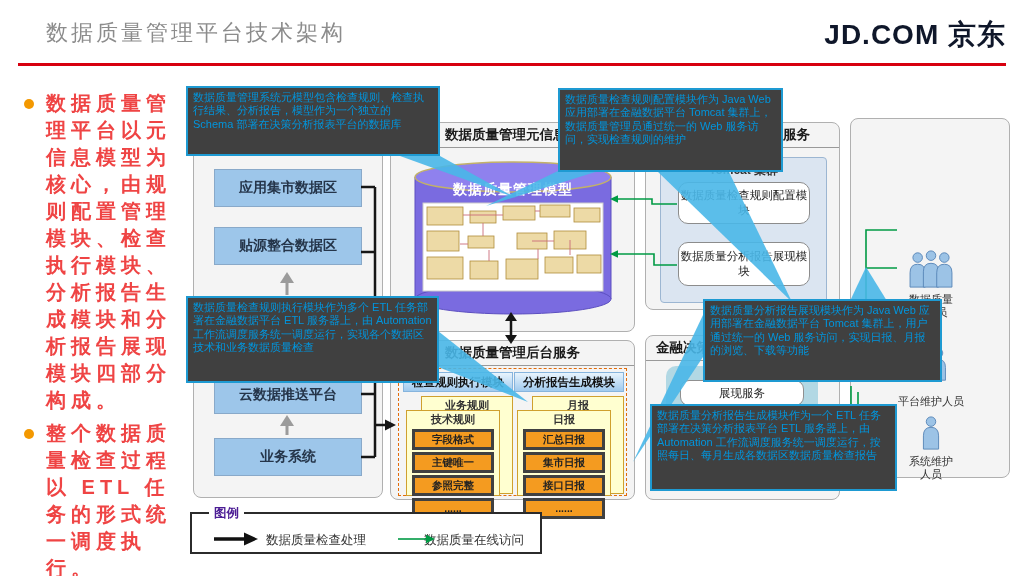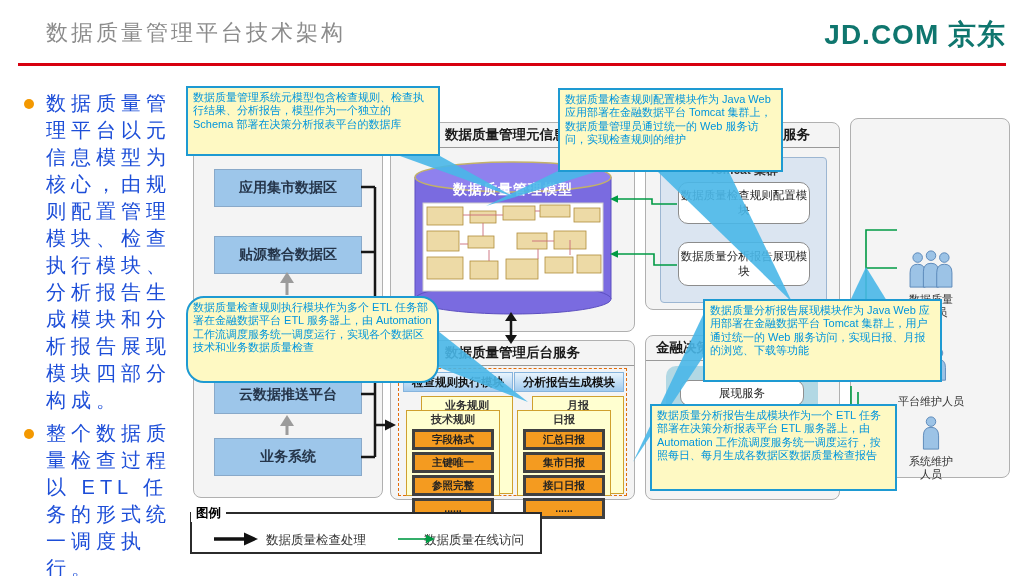--- a/index.html
+++ b/index.html
@@ -2,26 +2,26 @@
 <html><head>
 <meta charset="utf-8">
 <style>
   html,body{margin:0;padding:0;background:#fff;}
   #slide{position:relative;width:1024px;height:576px;overflow:hidden;background:#ffffff;
          font-family:"Liberation Sans","DejaVu Sans",sans-serif;}
   .abs{position:absolute;box-sizing:border-box;}
 
   
   .slide-title{left:46px;top:18px;font-size:22px;color:#8c8c8c;letter-spacing:3px;}
-  .brand{right:18px;top:16px;font-size:28px;font-weight:bold;color:#0f766e;letter-spacing:1px;}
+  .brand{right:18px;top:16px;font-size:28px;font-weight:bold;color:#0f172a;letter-spacing:1px;}
   .red-rule{left:18px;top:63px;width:988px;height:3px;background:#d7000f;}
 
   
   .bullets{left:24px;top:90px;width:160px;}
-  .bullet{position:relative;padding-left:22px;font-size:20px;font-weight:normal;color:#1d4ed8;
+  .bullet{position:relative;padding-left:22px;font-size:20px;font-weight:bold;color:#ef4444;
           line-height:27px;letter-spacing:5px;}
   .bullet + .bullet{margin-top:6px;}
   .bullet .dot{position:absolute;left:0;top:9px;width:10px;height:10px;border-radius:50%;background:#f39800;}
 
   
   .panel{background:#f4f4f4;border:1.5px solid #b0b0b0;border-radius:8px;}
   .panel-header{height:24px;border-bottom:1.5px solid #999;display:flex;align-items:center;
                 justify-content:center;font-size:13.5px;font-weight:bold;color:#1a1a1a;}
   .panel-header.left{justify-content:flex-start;padding-left:10px;}
 
@@ -44,25 +44,25 @@
   .teal{position:absolute;left:20px;top:30px;width:152px;height:104px;background:#b2d8e4;border-radius:10px;}
   .wsvc{position:absolute;left:14px;top:14px;width:124px;height:26px;background:#fff;border:1px solid #909090;
         border-radius:9px;display:flex;align-items:center;justify-content:center;font-size:11.5px;color:#222;box-sizing:border-box;}
 
   .uitem{position:absolute;left:12px;width:136px;text-align:center;}
   .ulabel{display:inline-block;font-size:11px;color:#333;line-height:13px;}
 
   .cyl-label{left:430px;top:181px;width:166px;z-index:45;color:#fff;font-size:14px;font-weight:bold;
              text-align:center;letter-spacing:1px;}
 
-  .callout{position:absolute;background:#fef9c3;border:2px solid #1e9ad2;color:#0095dd;font-size:11px;
+  .callout{position:absolute;background:#404040;border:2px solid #1e9ad2;color:#0095dd;font-size:11px;
            line-height:1.22;padding:3px 5px;box-sizing:border-box;z-index:70;}
 
   .legend-box{left:190px;top:512px;width:352px;height:42px;border:2px solid #2b2b2b;background:#fff;}
-  .legend-chip{left:191px;top:505px;padding:0 5px;background:#fff;font-size:12.5px;font-weight:600;color:#000000;z-index:5;}
+  .legend-chip{left:209px;top:505px;padding:0 5px;background:#fff;font-size:12.5px;font-weight:600;color:#4c1d95;z-index:5;}
   .legend-label{font-size:12.5px;color:#333;z-index:5;}
 
   svg.overlay{position:absolute;left:0;top:0;z-index:40;pointer-events:none;}
   svg.wedges{position:absolute;left:0;top:0;z-index:60;pointer-events:none;}
 </style>
 </head>
 <body>
 
 <div id="slide">
 
@@ -76,21 +76,21 @@
       <span>数据质量管理平台以元信息模型为核心，由规则配置管理模块、检查执行模块、分析报告生成模块和分析报告展现模块四部分构成。</span>
     </div>
     <div class="bullet">
       <span class="dot"></span>
       <span>整个数据质量检查过程以 ETL 任务的形式统一调度执行。</span>
     </div>
   </div>
 
   <div class="abs panel" style="left:193px;top:110px;width:190px;height:388px;">
     <div class="dbox" style="top:58px;">应用集市数据区</div>
-    <div class="dbox" style="top:125px;">贴源整合数据区</div>
+    <div class="dbox" style="top:116px;">贴源整合数据区</div>
     <div class="dbox" style="top:265px;">云数据推送平台</div>
     <div class="dbox" style="top:327px;">业务系统</div>
   </div>
 
   <div class="abs panel" style="left:390px;top:122px;width:245px;height:210px;">
     <div class="panel-header">数据质量管理元信息库</div>
   </div>
   <div class="abs cyl-label">数据质量管理模型</div>
 
   <div class="abs panel" style="left:390px;top:340px;width:245px;height:160px;">
@@ -261,17 +261,17 @@
       <polygon points="562,169 605,169 486,206"></polygon>
       <polygon points="656,170 728,170 792,302"></polygon>
       <polygon points="438,331 438,367 528,402"></polygon>
       <polygon points="703,315 703,357 633,462"></polygon>
       <polygon points="850,301 887,301 866,267"></polygon>
     </g>
   </svg>
 
   <div class="callout" style="left:186px;top:86px;width:254px;height:70px;">数据质量管理系统元模型包含检查规则、检查执行结果、分析报告，模型作为一个独立的 Schema 部署在决策分析报表平台的数据库</div>
   <div class="callout" style="left:558px;top:88px;width:225px;height:84px;">数据质量检查规则配置模块作为 Java Web 应用部署在金融数据平台 Tomcat 集群上，数据质量管理员通过统一的 Web 服务访问，实现检查规则的维护</div>
-  <div class="callout" style="left:186px;top:296px;width:253px;height:87px;border-radius:18px;">数据质量检查规则执行模块作为多个 ETL 任务部署在金融数据平台 ETL 服务器上，由 Automation 工作流调度服务统一调度运行，实现各个数据区技术和业务数据质量检查</div>
+  <div class="callout" style="left:186px;top:296px;width:253px;height:87px;">数据质量检查规则执行模块作为多个 ETL 任务部署在金融数据平台 ETL 服务器上，由 Automation 工作流调度服务统一调度运行，实现各个数据区技术和业务数据质量检查</div>
   <div class="callout" style="left:703px;top:299px;width:239px;height:83px;">数据质量分析报告展现模块作为 Java Web 应用部署在金融数据平台 Tomcat 集群上，用户通过统一的 Web 服务访问，实现日报、月报的浏览、下载等功能</div>
   <div class="callout" style="left:650px;top:404px;width:247px;height:87px;">数据质量分析报告生成模块作为一个 ETL 任务部署在决策分析报表平台 ETL 服务器上，由 Automation 工作流调度服务统一调度运行，按照每日、每月生成各数据区数据质量检查报告</div>
 
 </div>
 
 </body></html>

